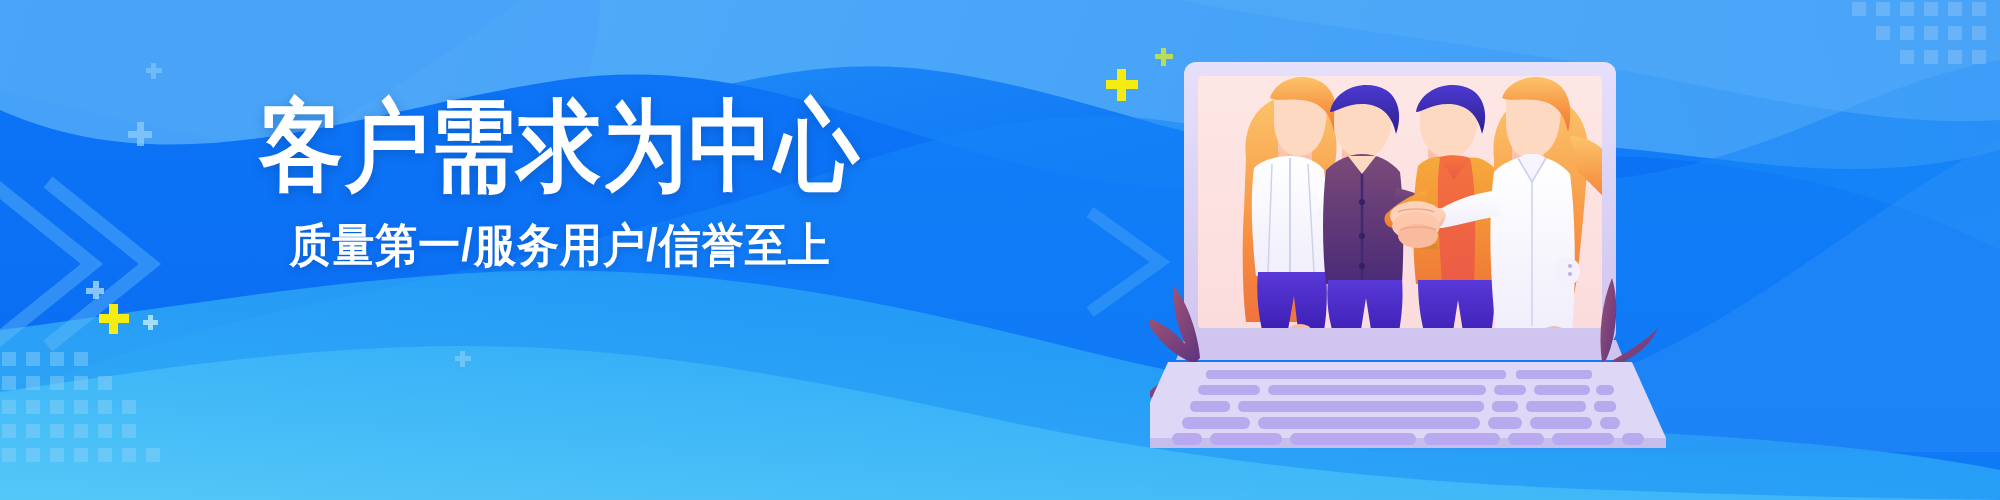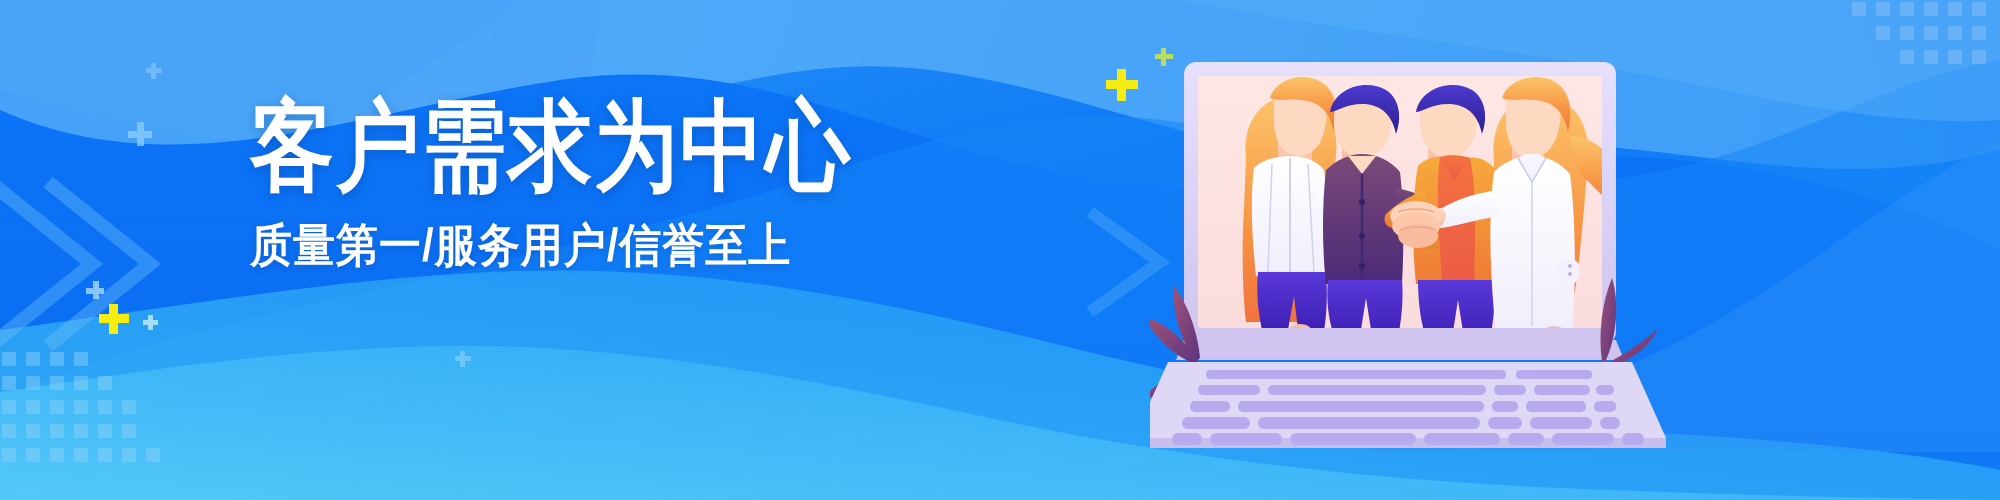--- a/index.html
+++ b/index.html
@@ -21,21 +21,21 @@
 
   .layer { position: absolute; top: 0; left: 0; width: 2000px; height: 500px; }
   .layer svg { display: block; width: 2000px; height: 500px; }
 
   
   .text-block {
     position: absolute;
     left: 250px;
     top: 96px;
     width: 620px;
-    text-align: left;
+    text-align: center;
     z-index: 40;
   }
   .headline {
     font-size: 84px;
     line-height: 1;
     font-weight: bold;
     color: #ffffff;
     letter-spacing: 2px;
     white-space: nowrap;
     text-shadow: 0 3px 10px rgba(2, 50, 120, 0.30);

